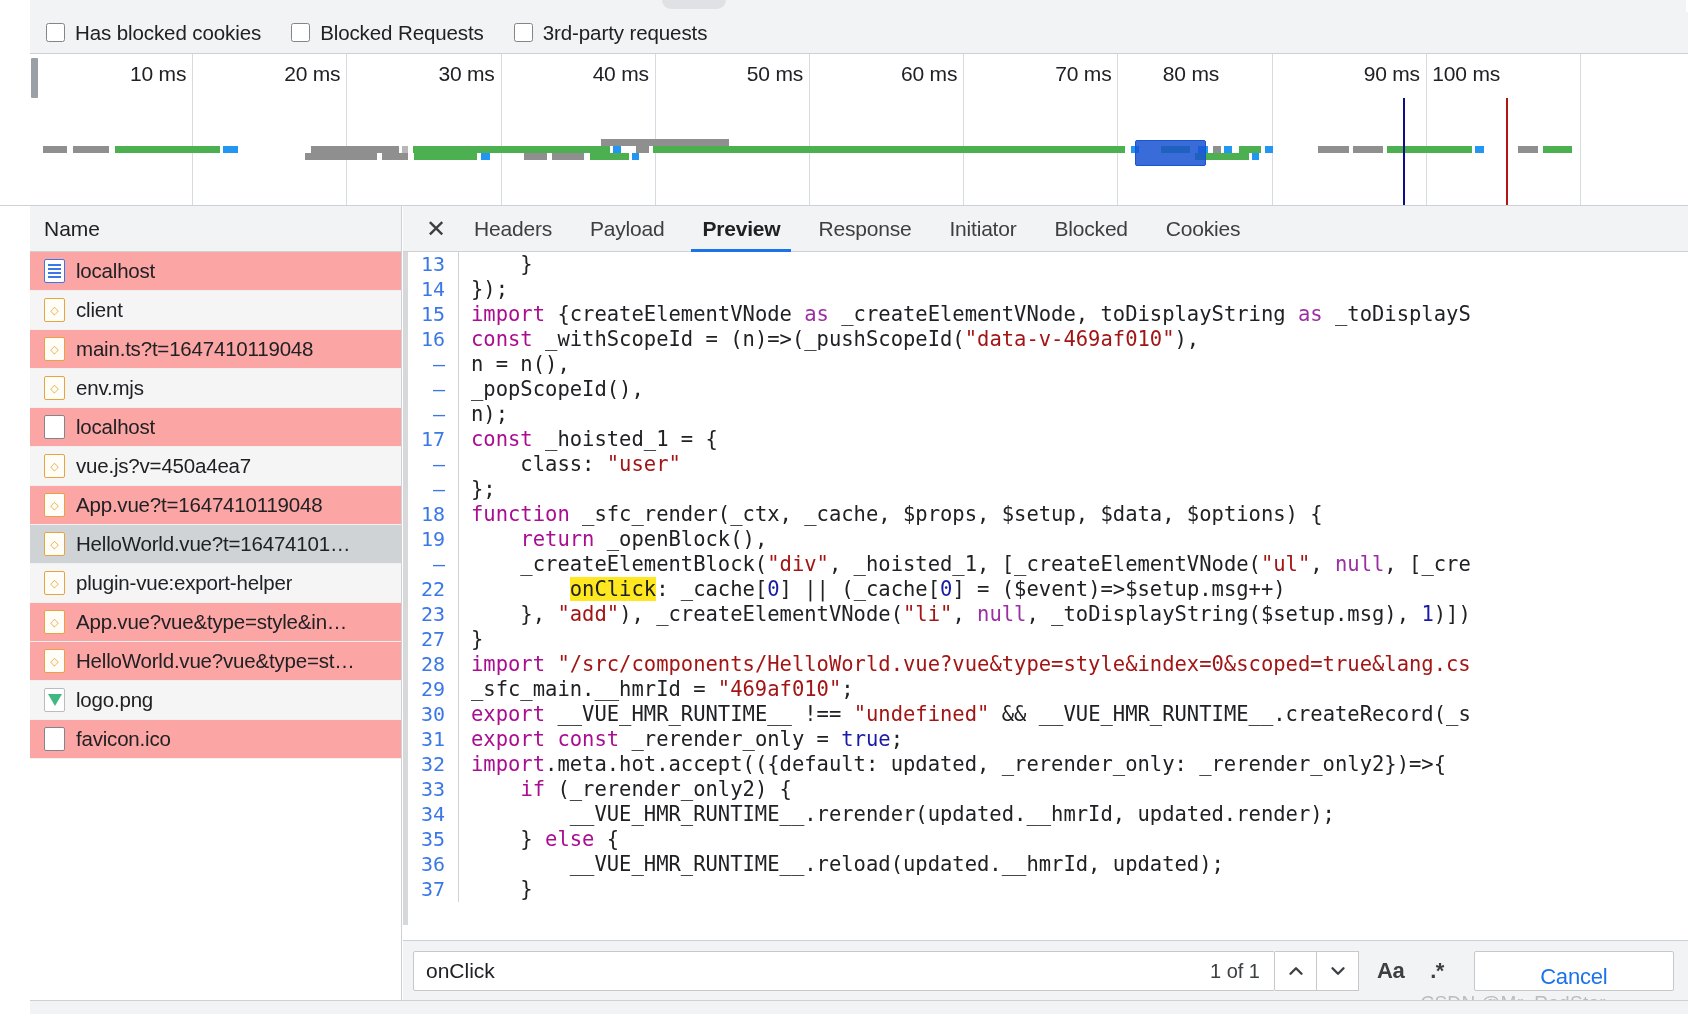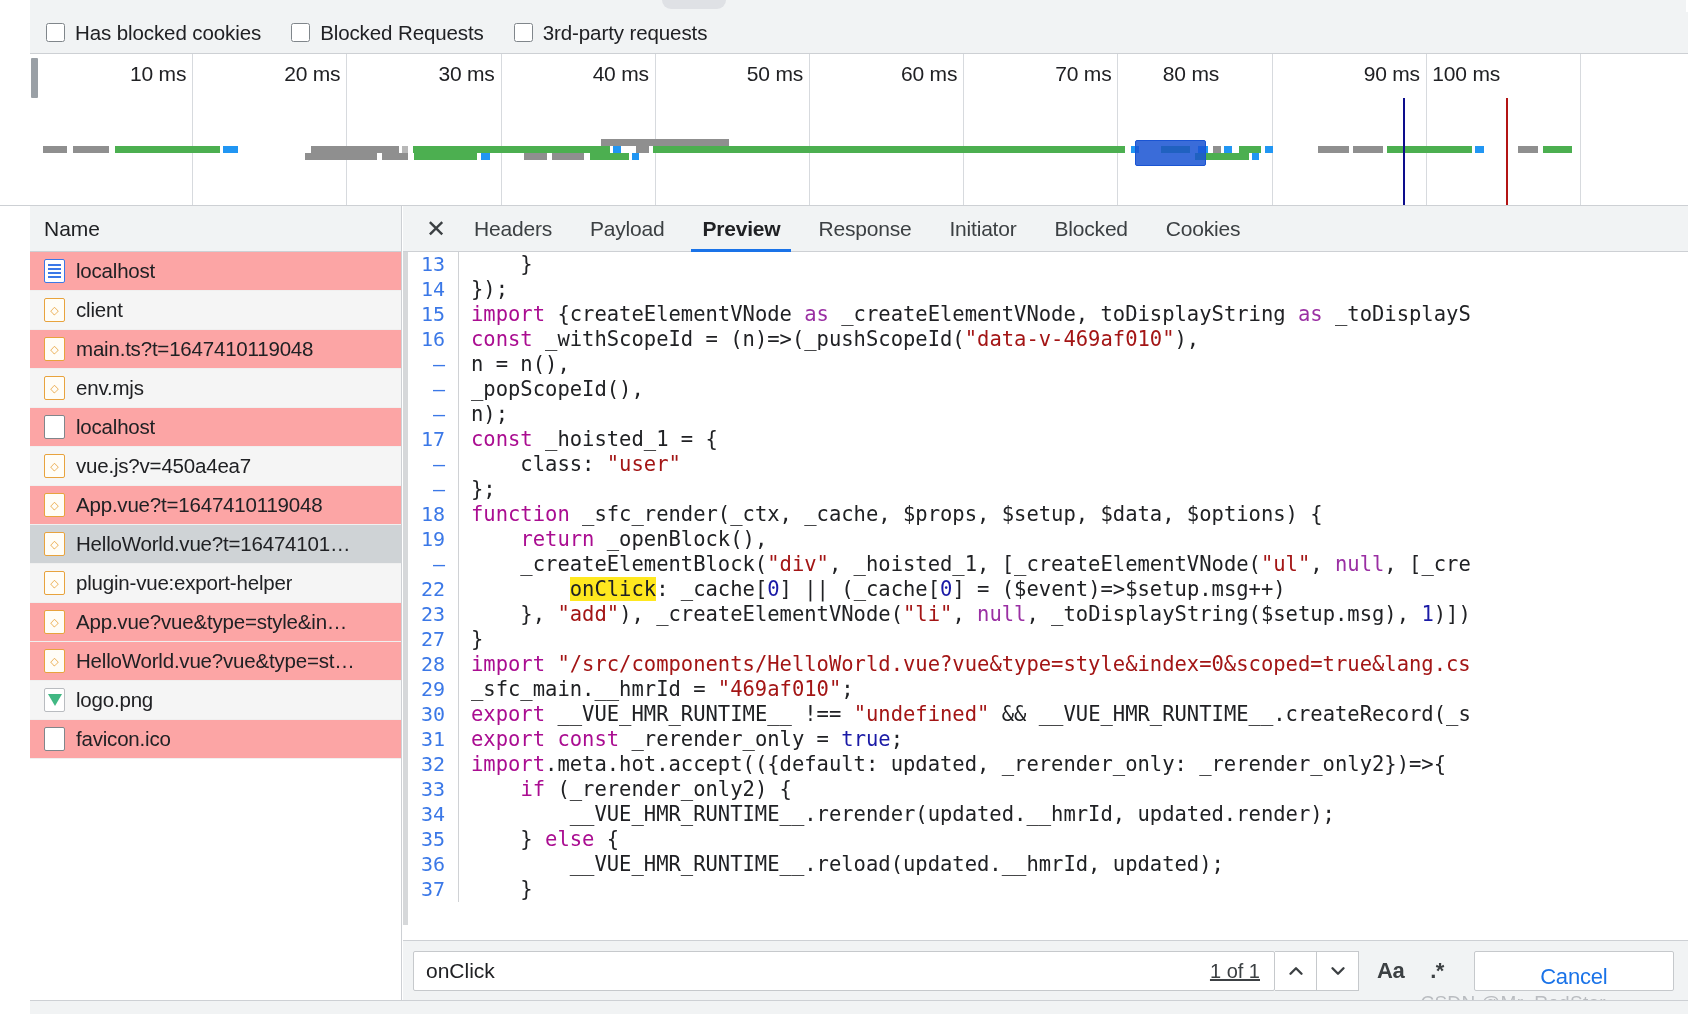--- a/index.html
+++ b/index.html
@@ -237,21 +237,21 @@
     background: #ffffff; border: 1px solid #c6c9cc; border-radius: 2px;
     display: flex; align-items: center; padding: 0 12px;
   }
   .find-input {
     border: none; outline: none; background: transparent;
     font-family: "Liberation Sans", sans-serif; font-size: 21px; color: #202124;
     width: 640px;
   }
   .find-count {
     position: absolute; right: 14px; top: 8px;
-    font-size: 20px; color: #3c4043; text-decoration: underline;
+    font-size: 20px; color: #3c4043;
   }
   .nav-btn {
     width: 42px; height: 40px; background: #ffffff;
     border: 1px solid #c6c9cc; border-left: none;
     display: flex; align-items: center; justify-content: center;
     cursor: pointer; color: #3c4043; font-size: 18px;
   }
   .opt-btn {
     margin-left: 18px; font-size: 22px; color: #3c4043;
     cursor: pointer; font-weight: bold; letter-spacing: -0.5px;

